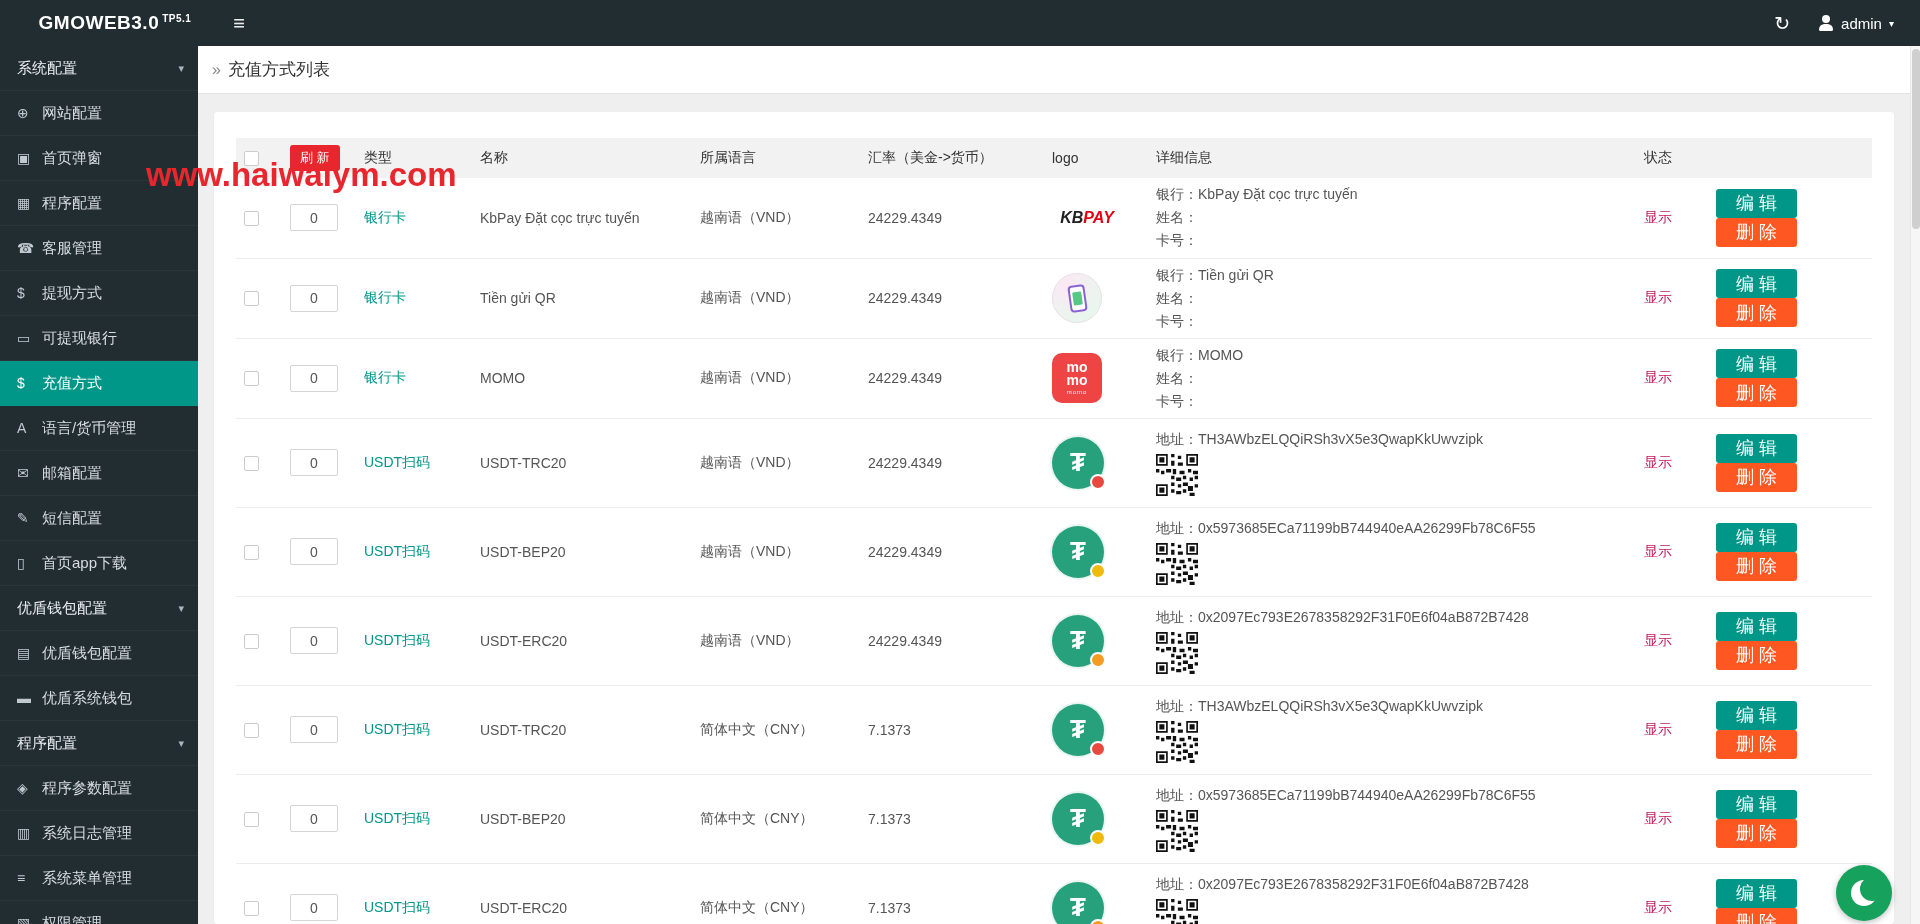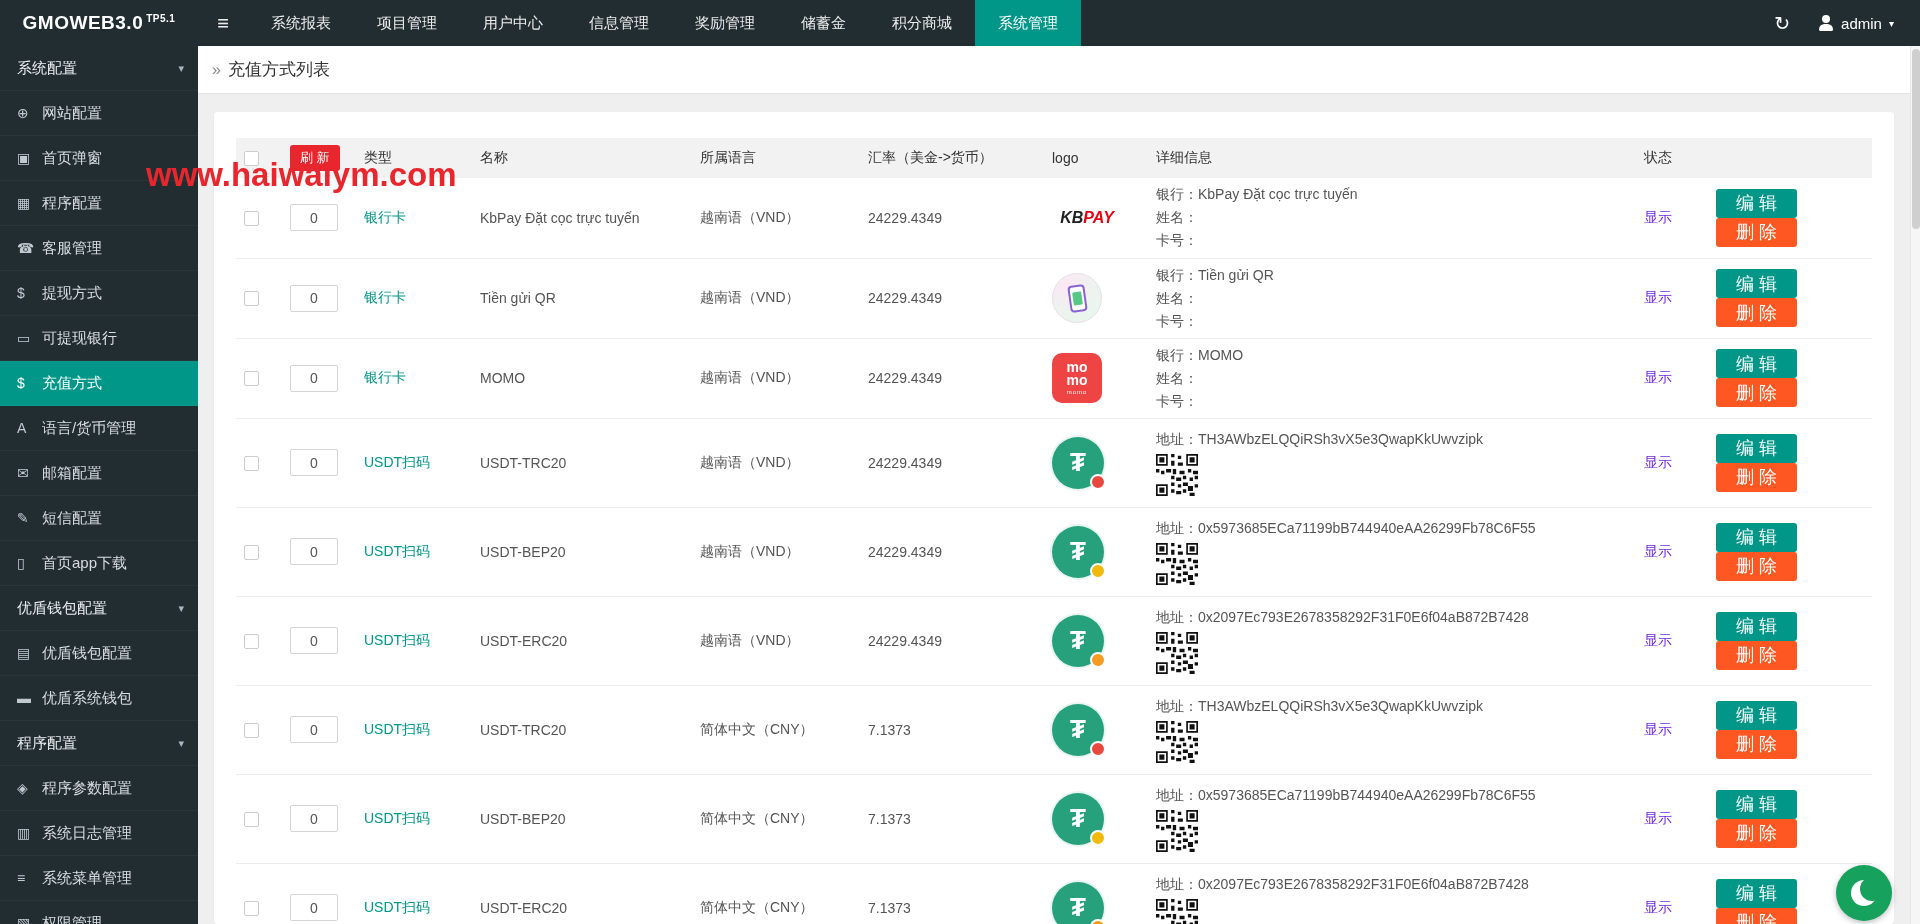--- a/index.html
+++ b/index.html
@@ -1,21 +1,21 @@
 <!DOCTYPE html>
 <html><head>
 <meta charset="utf-8">
 <style>
   * { margin:0; padding:0; box-sizing:border-box; }
   html,body { width:1920px; height:924px; overflow:hidden; }
   body { font-family:"Liberation Sans","DejaVu Sans",sans-serif; background:#efefef; position:relative; }
 
   
   .navbar { position:absolute; top:0; left:0; right:0; height:46px; background:#222d32; display:flex; align-items:stretch; z-index:40; }
-  .brand { width:198px; display:flex; align-items:center; justify-content:center; color:#fff; font-weight:bold; font-size:19px; letter-spacing:.5px; flex:none; }
+  .brand { width:198px; display:flex; align-items:center; justify-content:center; color:#fff; font-weight:bold; font-size:19px; letter-spacing:.5px; flex:none;margin-left:16px; }
   .brand sup { font-size:10px; margin-left:3px; position:relative; top:-5px; }
   .nav-toggle { width:50px; display:flex; align-items:center; justify-content:center; color:#ececec; font-size:20px; cursor:pointer; }
   .nav-menu { display:flex; align-items:stretch; }
   .nav-item { display:flex; align-items:center; padding:0 23px; color:#ececec; font-size:15px; cursor:pointer; text-decoration:none; }
   .nav-item.active { background:#009688; color:#fff; }
   .nav-right { margin-left:auto; display:flex; align-items:center; gap:28px; padding-right:26px; color:#fff; }
   .nav-refresh { font-size:19px; cursor:pointer; }
   .admin { display:flex; align-items:center; gap:7px; font-size:15px; cursor:pointer; }
   .user-icon { width:16px; height:16px; position:relative; display:inline-block; }
   .user-icon .head { position:absolute; top:0; left:4px; width:8px; height:8px; background:#fff; border-radius:50%; }
@@ -46,21 +46,21 @@
   
   table.list { width:100%; border-collapse:collapse; table-layout:fixed; }
   thead th { background:#f2f2f2; font-weight:normal; text-align:left; font-size:14px; color:#333; height:40px; padding:0 8px; }
   tbody td { border-bottom:1px solid #ececec; font-size:14px; color:#555; padding:0 8px; vertical-align:middle; }
   .row-bank td { height:80px; }
   .row-usdt td { height:89px; }
   input.cb { appearance:none; -webkit-appearance:none; width:15px; height:15px; border:1px solid #ccc; border-radius:2px; background:#fff; cursor:pointer; vertical-align:middle; }
   .sort-input { width:48px; height:27px; border:1px solid #d5d5d5; border-radius:2px; text-align:center; font-size:14px; color:#555; font-family:inherit; }
   .btn-refresh { background:#e8262d; color:#fff; border:none; border-radius:3px; height:26px; padding:0 10px; font-size:13px; cursor:pointer; font-family:inherit; white-space:nowrap; }
   .type-text { color:#009688; }
-  .status-link { color:#6d28d9; cursor:pointer; }
+  .status-link { color:#be185d; cursor:pointer; }
   .btn { border:none; border-radius:3px; color:#fff; height:29px; padding:0 20px; font-size:18px; cursor:pointer; font-family:inherit; white-space:nowrap; }
   .btn.edit { background:#009688; margin-right:10px; }
   .btn.del { background:#ff5722; }
 
   
   .logo-kbpay { width:70px; height:30px; display:flex; align-items:center; justify-content:center; font-weight:bold; font-style:italic; font-size:16px; }
   .logo-kbpay .kb { color:#222; } .logo-kbpay .pay { color:#e60012; }
   .logo-phone { width:50px; height:50px; border-radius:50%; background:radial-gradient(circle at 30% 25%, #fce7f3 0%, #e8f7ee 75%); border:1px solid #eedcea; display:flex; align-items:center; justify-content:center; }
   .phone-body { width:17px; height:27px; border:2px solid #8a63d2; border-radius:4px; background:#fff; display:flex; align-items:center; justify-content:center; transform:rotate(-8deg); }
   .phone-screen { width:9px; height:13px; background:#57c785; border-radius:1px; }
@@ -91,31 +91,20 @@
 </style>
 </head>
 <body>
 
 <header class="navbar">
   <div class="brand">
     <span>GMOWEB3.0</span>
       <sup>TP5.1</sup>
   </div>
   <div class="nav-toggle">≡</div>
-  <nav class="nav-menu">
-
-  <a class="nav-item">系统报表</a>
-      <a class="nav-item">项目管理</a>
-      <a class="nav-item">用户中心</a>
-      <a class="nav-item">信息管理</a>
-      <a class="nav-item">奖励管理</a>
-      <a class="nav-item">储蓄金</a>
-      <a class="nav-item">积分商城</a>
-      <a class="nav-item active">系统管理</a>
-    </nav>
   <div class="nav-right">
     <span class="nav-refresh">↻</span>
     <div class="admin">
       <span class="user-icon">
           <i class="head"></i>
           <i class="bod"></i>
         </span>
       <span>admin</span>
       <span class="caret">▾</span>
     </div>

